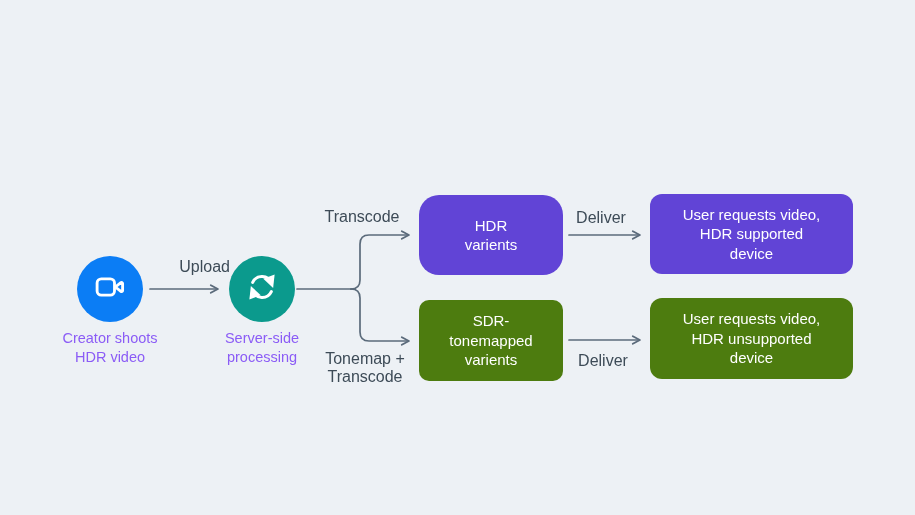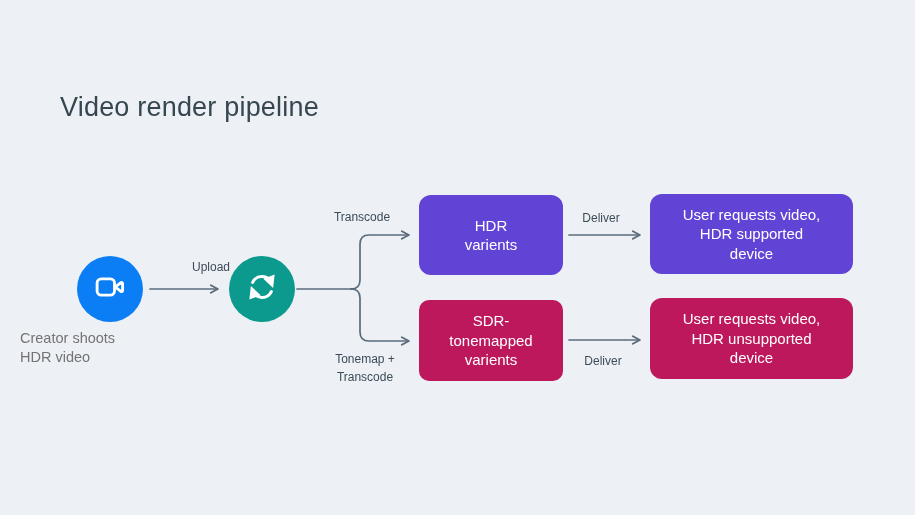--- a/index.html
+++ b/index.html
@@ -18,62 +18,61 @@
   }
 
   .node-circle{
     position:absolute;width:66px;height:66px;border-radius:50%;
     display:flex;align-items:center;justify-content:center;
   }
   .circle-creator{left:77px;top:256px;background:#0b7df5;}
   .circle-server{left:229px;top:256px;background:#0b9a8d;}
 
   .node-label{
-    position:absolute;text-align:left;
-    font-size:14.5px;line-height:19px;color:#737373;font-weight:500;
+    position:absolute;text-align:center;
+    font-size:14.5px;line-height:19px;color:#8b5cf6;font-weight:500;
     white-space:pre-line;
   }
   .label-creator{left:20px;top:329px;width:180px;}
   .label-server{left:182px;top:329px;width:160px;}
 
   .edge-label{
     position:absolute;text-align:center;
-    font-size:12px;line-height:18px;color:#3d4b57;font-weight:500;
+    font-size:16px;line-height:18px;color:#3d4b57;font-weight:500;
     white-space:pre-line;
   }
   .label-upload{left:138px;top:258px;width:92px;text-align:right;}
   .label-transcode{left:312px;top:208px;width:100px;}
   .label-tonemap{left:313px;top:350px;width:104px;text-align:center;}
   .label-deliver-top{left:561px;top:209px;width:80px;}
   .label-deliver-bottom{left:563px;top:352px;width:80px;}
 
   .flow-box{
     position:absolute;
     display:flex;align-items:center;justify-content:center;
     color:#ffffff;font-size:15px;line-height:19.5px;font-weight:500;
     text-align:center;white-space:pre-line;
   }
   .box-purple{background:#6144d6;}
-  .box-gray{background:#be185d;}
-  .box-hdr{left:419px;top:195px;width:144px;height:80px;border-radius:12px;}
+  .box-gray{background:#4d7c0f;}
+  .box-hdr{left:419px;top:195px;width:144px;height:80px;border-radius:20px;}
   .box-sdr{left:419px;top:300px;width:144px;height:81px;border-radius:10px;}
   .box-user-hdr{left:650px;top:194px;width:203px;height:80px;border-radius:12px;}
   .box-user-sdr{left:650px;top:298px;width:203px;height:81px;border-radius:12px;}
 
   .connector-layer{
     position:absolute;left:0;top:0;width:915px;height:515px;
     pointer-events:none;
   }
 </style>
 </head>
 <body>
 
 <div class="canvas">
 
-  <div class="page-title">Video render pipeline</div>
 
   <svg class="connector-layer" width="915" height="515" viewBox="0 0 915 515" fill="none">
     <defs>
       <marker id="chev" viewBox="0 0 10 10" refX="7.6" refY="5" markerWidth="6.5" markerHeight="6.5" orient="auto">
         <path d="M2 1.6 L8.4 5 L2 8.4" fill="none" stroke="#5b6b7b" stroke-width="1.7" stroke-linecap="round" stroke-linejoin="round"></path>
       </marker>
     </defs>
     <g stroke="#5b6b7b" stroke-width="1.7" stroke-linecap="round">
       <path d="M150 289 H217" marker-end="url(#chev)"></path>
       <path d="M297 289 H351"></path>
@@ -101,20 +100,22 @@
         <defs>
           <marker id="syncArr" viewBox="0 0 8 8" refX="4.5" refY="4" markerWidth="4.6" markerHeight="4.6" orient="auto">
             <path d="M0.5 0.5 L7.5 4 L0.5 7.5 Z" fill="#ffffff" stroke="none"></path>
           </marker>
         </defs>
         <path d="M6.1 9.1 A6.4 6.4 0 0 1 17.9 9.6" marker-end="url(#syncArr)"></path>
         <path d="M17.9 14.9 A6.4 6.4 0 0 1 6.1 14.4" marker-end="url(#syncArr)"></path>
       </svg>
     </span>
   </div>
+  <div class="node-label label-server">Server-side
+processing</div>
 
   <div class="edge-label label-upload">Upload</div>
   <div class="edge-label label-transcode">Transcode</div>
   <div class="edge-label label-tonemap">Tonemap +
 Transcode</div>
   <div class="edge-label label-deliver-top">Deliver</div>
   <div class="edge-label label-deliver-bottom">Deliver</div>
 
   <div class="flow-box box-purple box-hdr">HDR
 varients</div>

